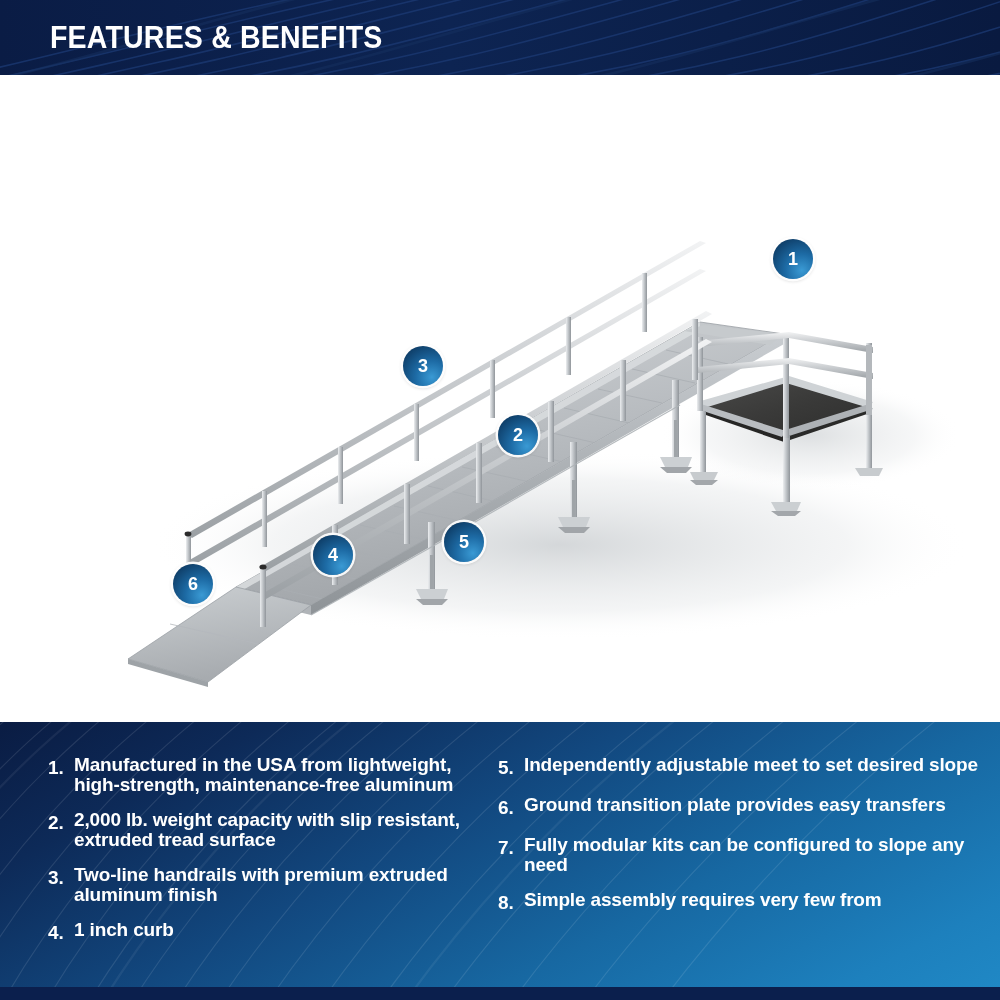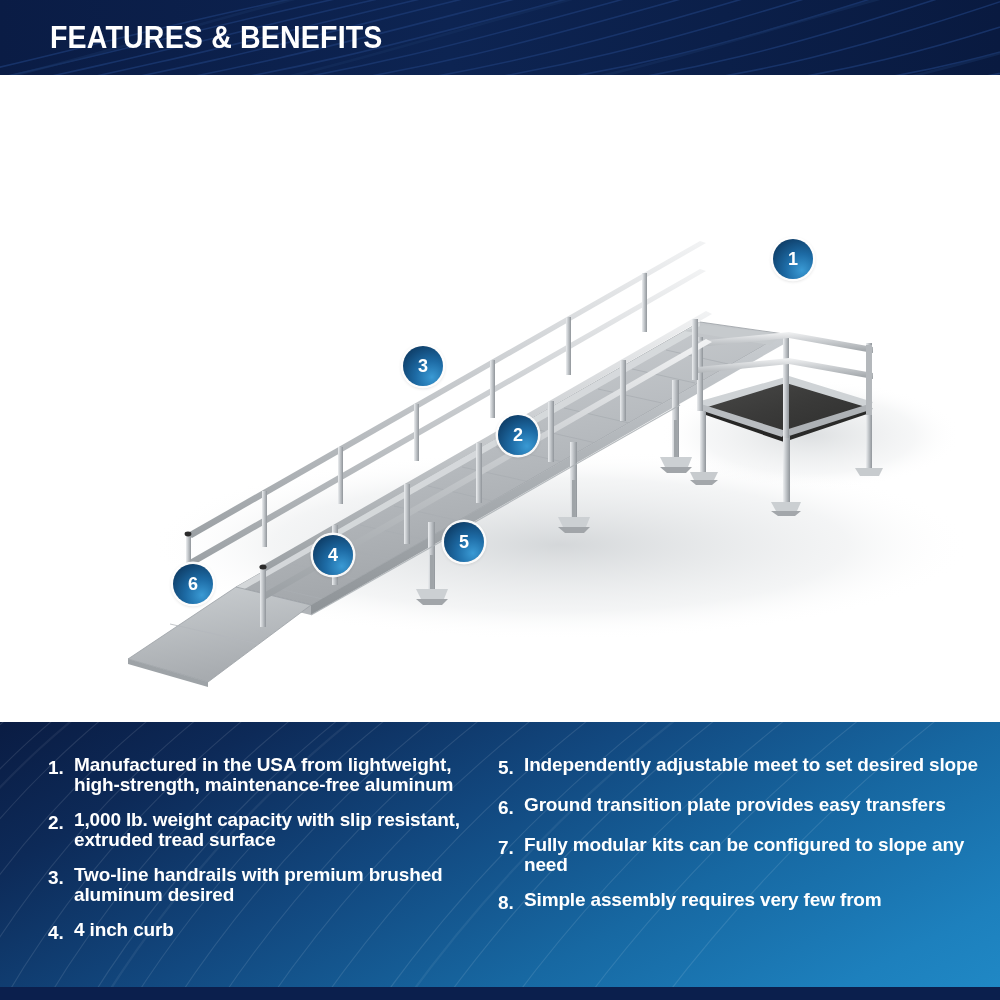--- a/index.html
+++ b/index.html
@@ -455,29 +455,29 @@
 
     <div id="features-columns">
 
       <div class="feature-col" id="col-left">
         <div class="feature-item">
           <span class="feature-num">1.</span>
           <span class="feature-text">Manufactured in the USA from lightweight, high-strength, maintenance-free aluminum</span>
         </div>
         <div class="feature-item">
           <span class="feature-num">2.</span>
-          <span class="feature-text">1,000 lb. weight capacity with slip resistant, extruded tread surface</span>
+          <span class="feature-text">2,000 lb. weight capacity with slip resistant, extruded tread surface</span>
         </div>
         <div class="feature-item">
           <span class="feature-num">3.</span>
-          <span class="feature-text">Two-line handrails with premium brushed aluminum desired</span>
+          <span class="feature-text">Two-line handrails with premium extruded aluminum finish</span>
         </div>
         <div class="feature-item">
           <span class="feature-num">4.</span>
-          <span class="feature-text">4 inch curb</span>
+          <span class="feature-text">1 inch curb</span>
         </div>
       </div>
 
       <div class="feature-col" id="col-right">
         <div class="feature-item">
           <span class="feature-num">5.</span>
           <span class="feature-text">Independently adjustable meet to set desired slope</span>
         </div>
         <div class="feature-item">
           <span class="feature-num">6.</span>

